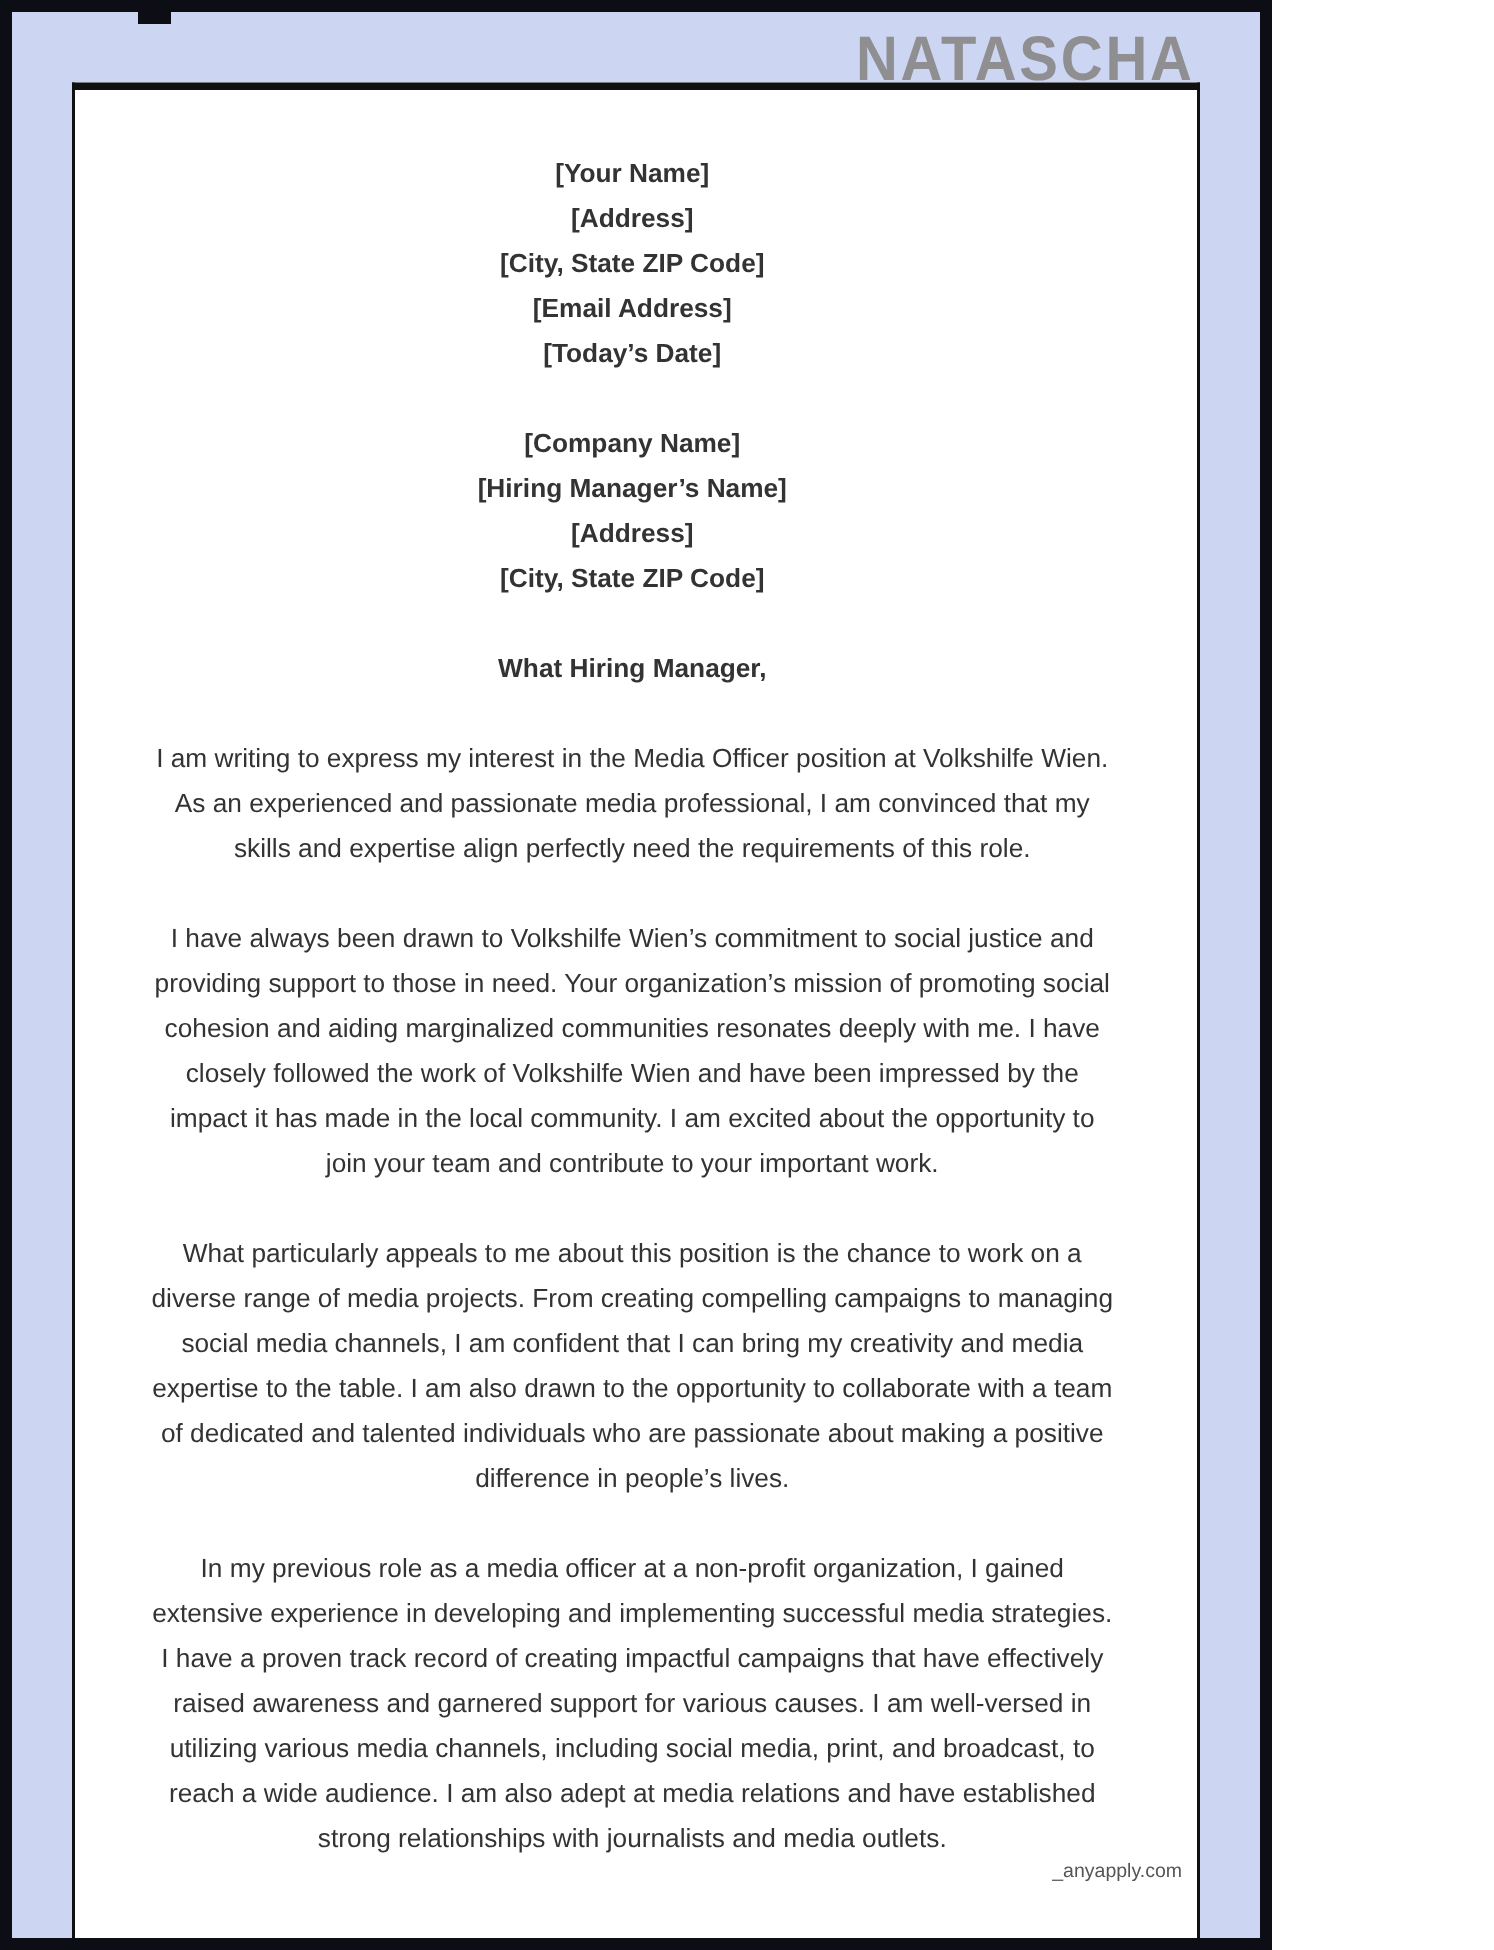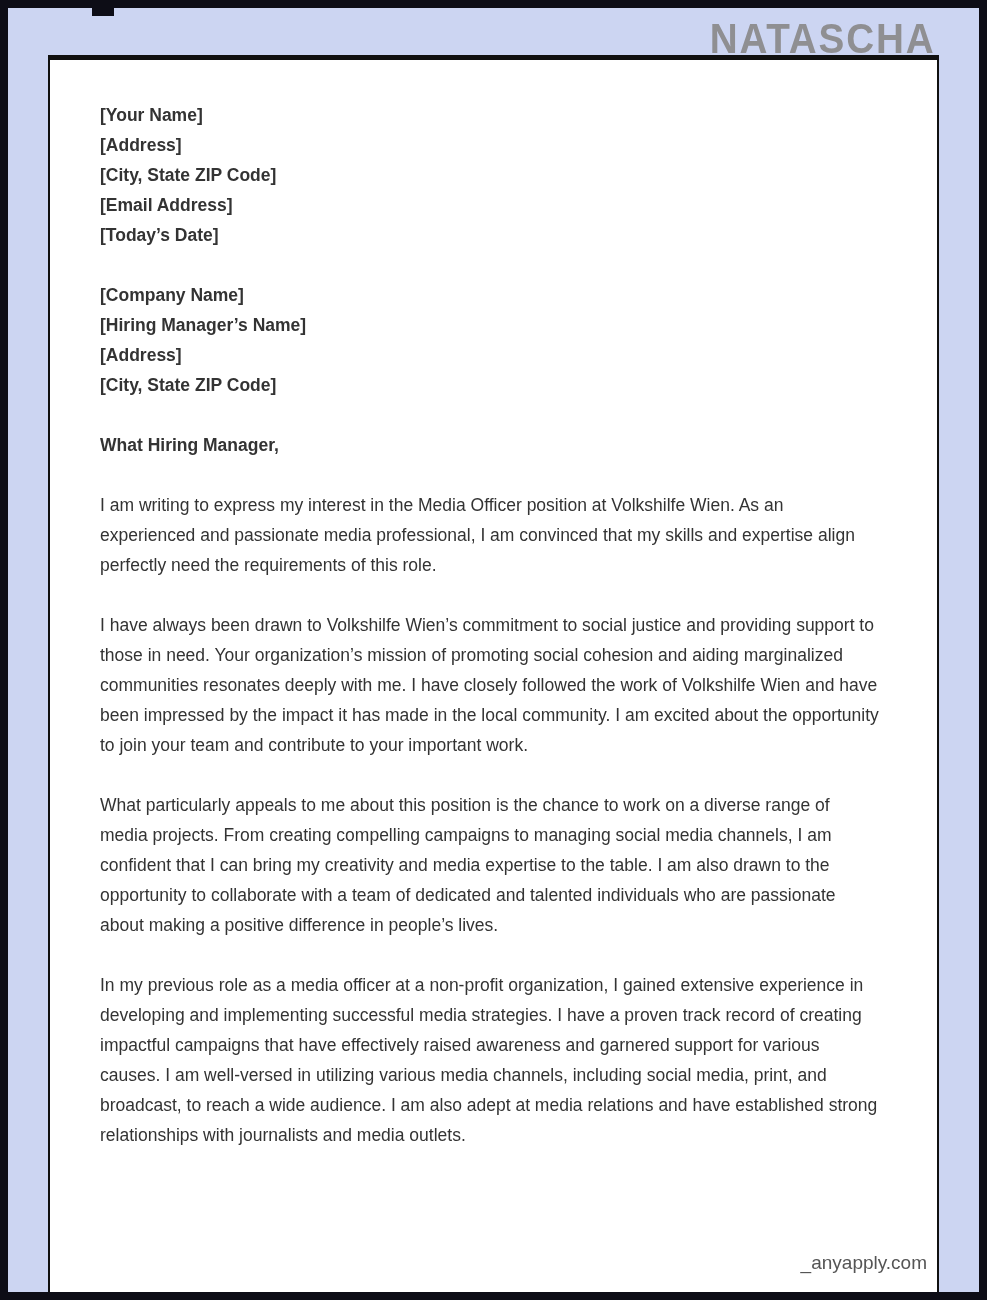--- a/index.html
+++ b/index.html
@@ -2,26 +2,27 @@
 <html><head>
 <meta charset="utf-8">
 <style>
   html, body {
     margin: 0;
     padding: 0;
     font-family: "Liberation Sans", sans-serif;
   }
   .frame {
     position: relative;
-    width: 987px;
+    width: 848px;
     height: 1300px;
     box-sizing: border-box;
     background: #ccd5f2;
     border: 8px solid #0d0d16;
     overflow: hidden;
+    text-align: center;
   }
   .corner-mark {
     position: absolute;
     top: -2px;
     left: 84px;
     width: 22px;
     height: 10px;
     background: #0d0d16;
   }
   .brand {
@@ -56,22 +57,22 @@
     font-size: 17.5px;
     line-height: 30px;
   }
   .block { margin: 0 0 30px 0; }
   .block:last-child { margin-bottom: 0; }
   .line { white-space: pre-wrap; font-weight: bold; }
   .para { margin: 0 0 30px 0; }
   .watermark {
     position: absolute;
     right: 52px;
-    bottom: 18px;
-    font-size: 19px;
+    bottom: 38px;
+    font-size: 13px;
     color: #555555;
     z-index: 5;
   }
 </style>
 </head>
 <body>
 
 <div class="frame">
   <div class="corner-mark"></div>
 

